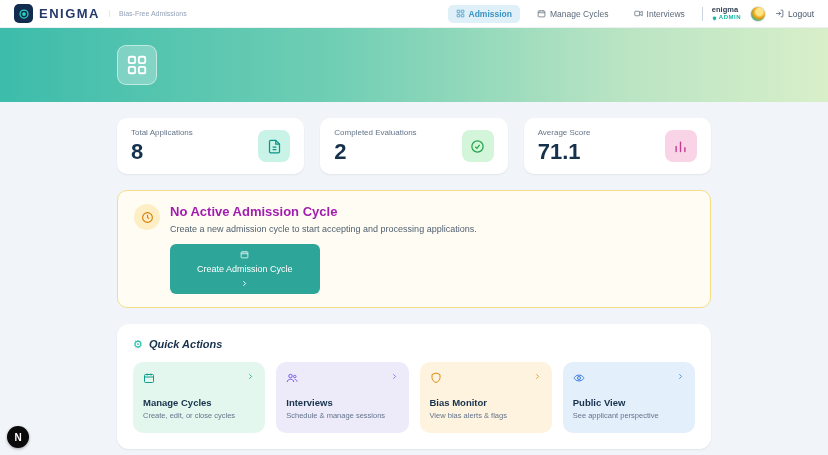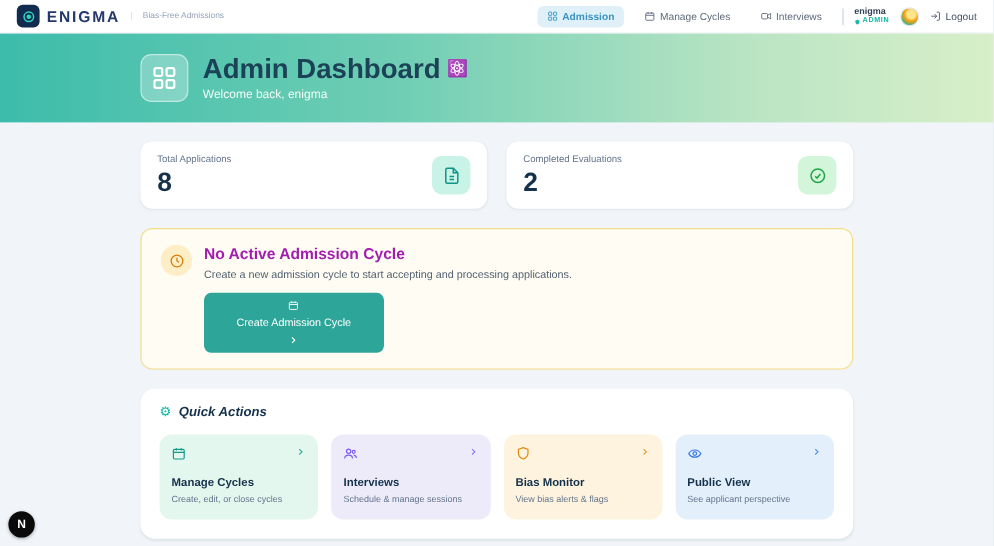--- a/index.html
+++ b/index.html
@@ -194,27 +194,20 @@
   <header class="hero">
     <div class="container hero-inner">
       <div class="hero-icon">
         <svg viewBox="0 0 24 24" fill="none" stroke="currentColor" stroke-width="2">
           <rect x="3" y="3" width="7" height="7" rx="1.5"></rect>
             <rect x="14" y="3" width="7" height="7" rx="1.5"></rect>
           <rect x="3" y="14" width="7" height="7" rx="1.5"></rect>
             <rect x="14" y="14" width="7" height="7" rx="1.5"></rect>
         </svg>
       </div>
-      <div>
-        <h1 class="hero-title">
-          <span>Admin Dashboard</span>
-          <span class="hero-emoji">⚛️</span>
-        </h1>
-        <div class="hero-sub">Welcome back, enigma</div>
-      </div>
     </div>
   </header>
 
   <main class="container main">
 
     <section class="stats">
       <div class="stat-card">
         <div>
           <div class="stat-label">Total Applications</div>
           <div class="stat-value">8</div>
@@ -228,20 +221,31 @@
       </div>
       <div class="stat-card">
         <div>
           <div class="stat-label">Completed Evaluations</div>
           <div class="stat-value">2</div>
         </div>
         <div class="stat-icon icon-green">
           <svg viewBox="0 0 24 24" fill="none" stroke="currentColor" stroke-width="2">
             <circle cx="12" cy="12" r="9"></circle>
               <path d="M8.5 12.5l2.5 2.5 4.5-5.5"></path>
+          </svg>
+        </div>
+      </div>
+      <div class="stat-card">
+        <div>
+          <div class="stat-label">Average Score</div>
+          <div class="stat-value">71.1</div>
+        </div>
+        <div class="stat-icon icon-pink">
+          <svg viewBox="0 0 24 24" fill="none" stroke="currentColor" stroke-width="2.2" stroke-linecap="round">
+            <path d="M5 20v-8M12 20V5M19 20v-6"></path>
           </svg>
         </div>
       </div>
     </section>
 
     <section class="alert">
       <div class="alert-icon">
         <svg viewBox="0 0 24 24" fill="none" stroke="currentColor" stroke-width="2">
           <circle cx="12" cy="12" r="9"></circle>
             <path d="M12 7v5l3 2"></path>

